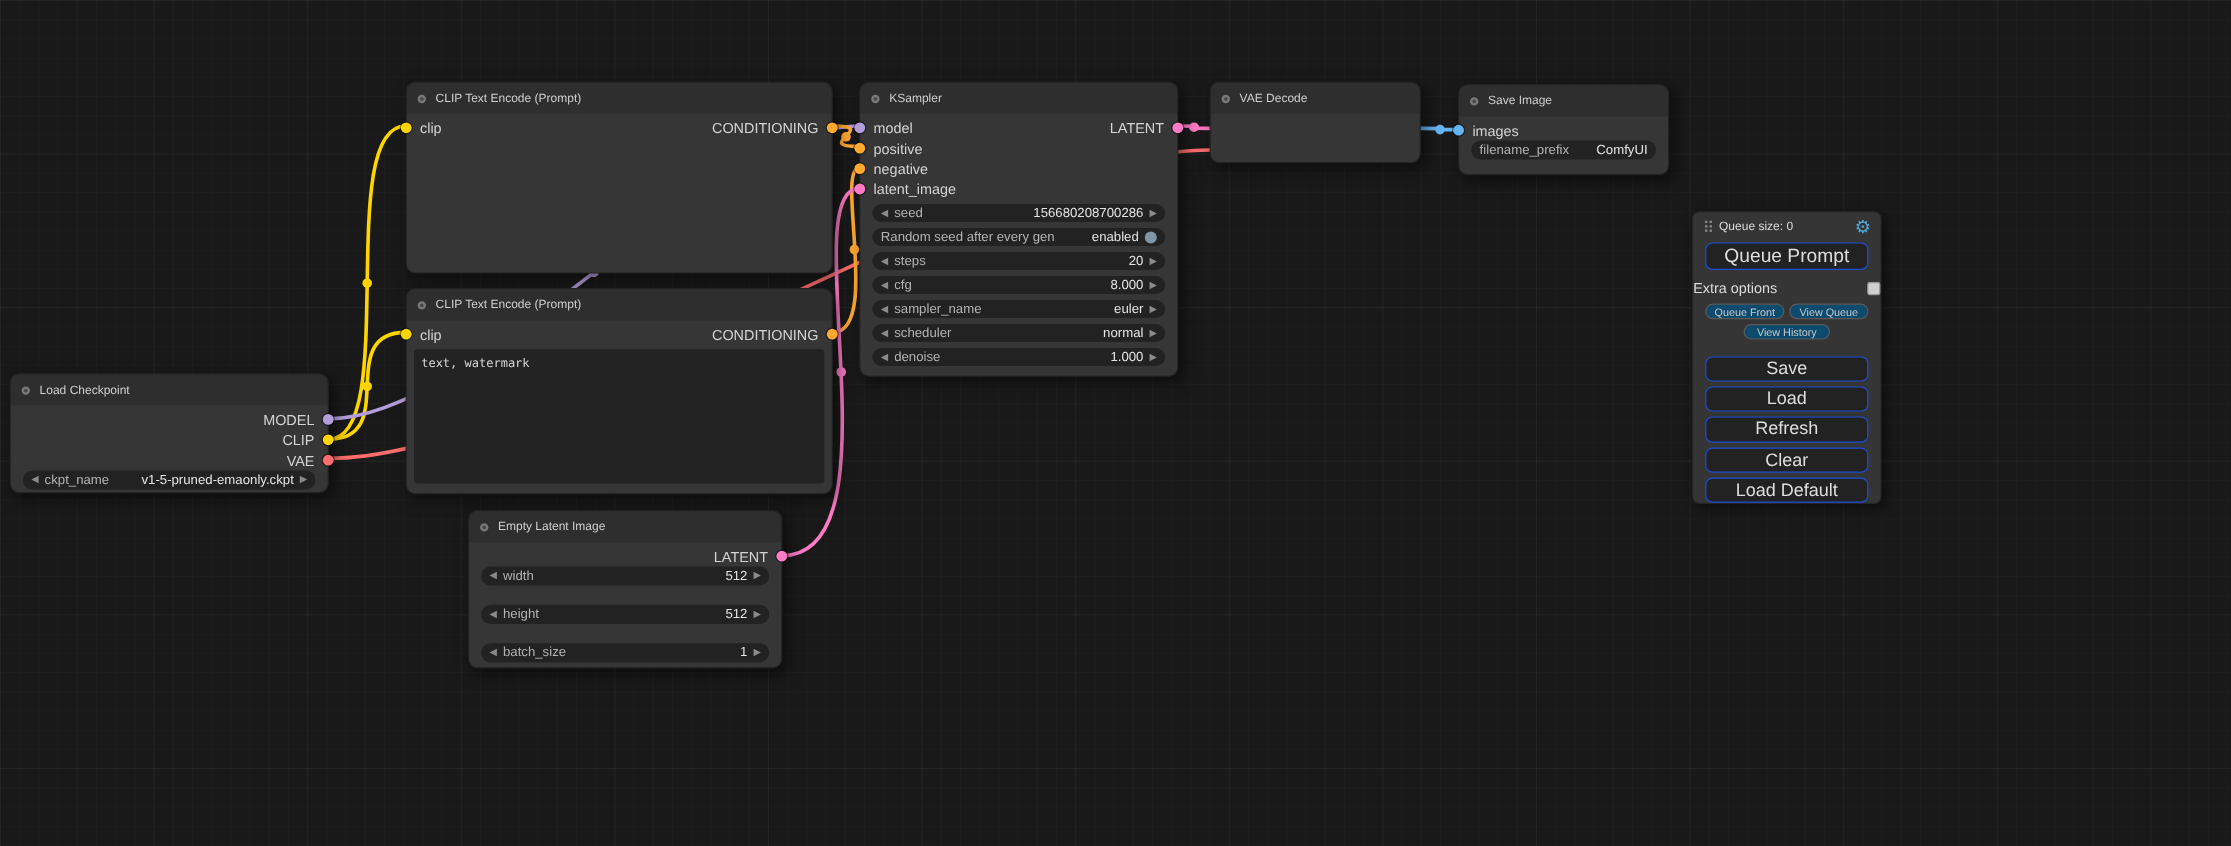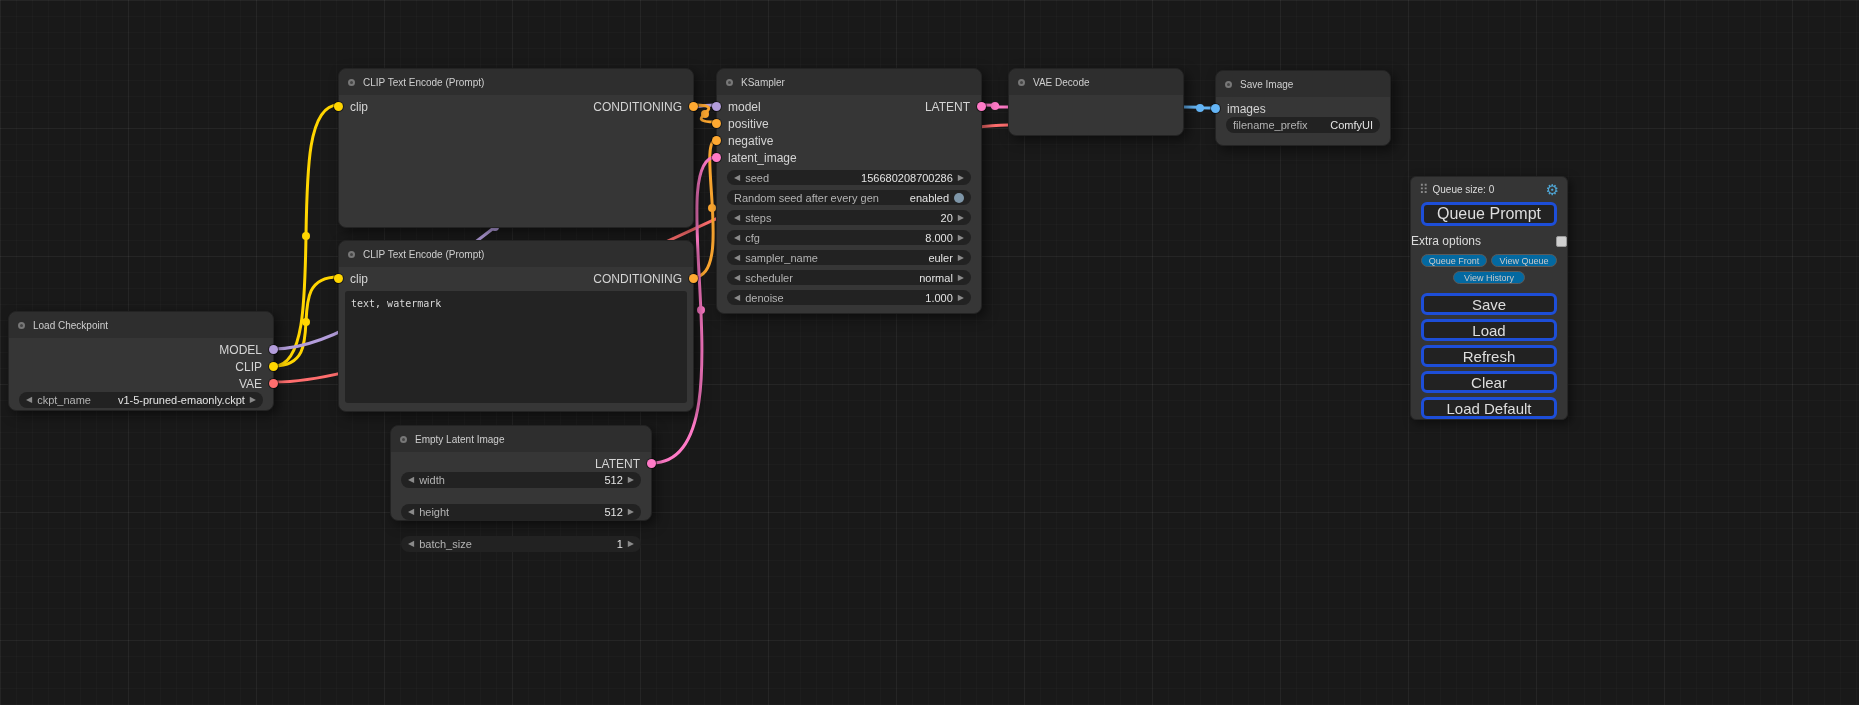--- a/index.html
+++ b/index.html
@@ -61,30 +61,30 @@
     position:absolute; z-index:3; left:1410px; top:176px; width:158px; height:244px;
     background:#353535; border:1px solid #262626; border-radius:6px;
     box-shadow:3px 3px 10px rgba(0,0,0,0.5);
     display:flex; flex-direction:column;
   }
   .menu-header { display:flex; align-items:center; padding:5px 8px 3px; gap:4px; }
   .drag-handle { font-size:13px; color:#8a8a8a; cursor:grab; }
   .queue-size { flex:1; font-size:10px; color:#dcdcdc; }
   .gear { font-size:15px; line-height:1; cursor:pointer; }
   .btn {
-    background:#222; border:3px solid #1d4ed8; border-radius:6px; color:#dedede;
+    background:#222; border:1px solid #1d4ed8; border-radius:6px; color:#dedede;
     font-family:"Liberation Sans", sans-serif; cursor:pointer; display:block;
   }
   .btn.big { margin:4px 10px 0; height:22px; font-size:15px; }
   .btn.queue-prompt { margin:2px 10px 0; height:24px; font-size:16px; }
   .extra-row { display:flex; align-items:center; justify-content:space-between; gap:7px; margin-top:8px; }
   .extra-label { font-size:12px; color:#dcdcdc; }
   .checkbox { width:11px; height:11px; background:#cfcfcf; border-radius:2px; border:1px solid #9a9a9a; cursor:pointer; }
   .small-row { display:flex; gap:4px; margin:6px 10px 0; }
-  .btn.small { flex:1; font-size:9px; height:13px; background:#0369a1; border:1px solid #5a5a5a; border-radius:7px; color:#c9c9c9; padding:0; }
+  .btn.small { flex:1; font-size:9px; height:13px; background:#0c4a6e; border:1px solid #5a5a5a; border-radius:7px; color:#c9c9c9; padding:0; }
   .btn.small.center { flex:0 0 auto; margin:4px auto 0; padding:0 10px; display:block; }
   .menu-gap { height:10px; }
 </style>
 </head>
 <body>
 
 <svg id="links" width="1859" height="705">
   <g fill="none" stroke-width="3" stroke-linecap="round">
     <path d="M 274 366 C 334 366, 278 105, 338 105" stroke="#FFD500"></path>
     <path d="M 274 366 C 334 366, 278 277, 338 277" stroke="#FFD500"></path>
@@ -174,21 +174,21 @@
       </div>
       <div class="slot out">
         <span class="slot-label">CONDITIONING</span>
         <span class="dot" style="background: rgb(255, 169, 49);"></span>
       </div>
     </div>
   </div>
   <div class="prompt" style="top:50px;bottom:8px">text, watermark</div>
 </div>
 
-<div class="node" style="left:390px;top:425px;width:262px;height:96px">
+<div class="node" style="left:390px;top:425px;width:262px;height:132px">
   <div class="node-title">
     <span class="tdot"></span>
     <span class="ttext">Empty Latent Image</span>
   </div>
   <div class="node-body">
     <div class="slot-row">
       <div class="slot out">
         <span class="slot-label">LATENT</span>
         <span class="dot" style="background: rgb(255, 122, 199);"></span>
       </div>

